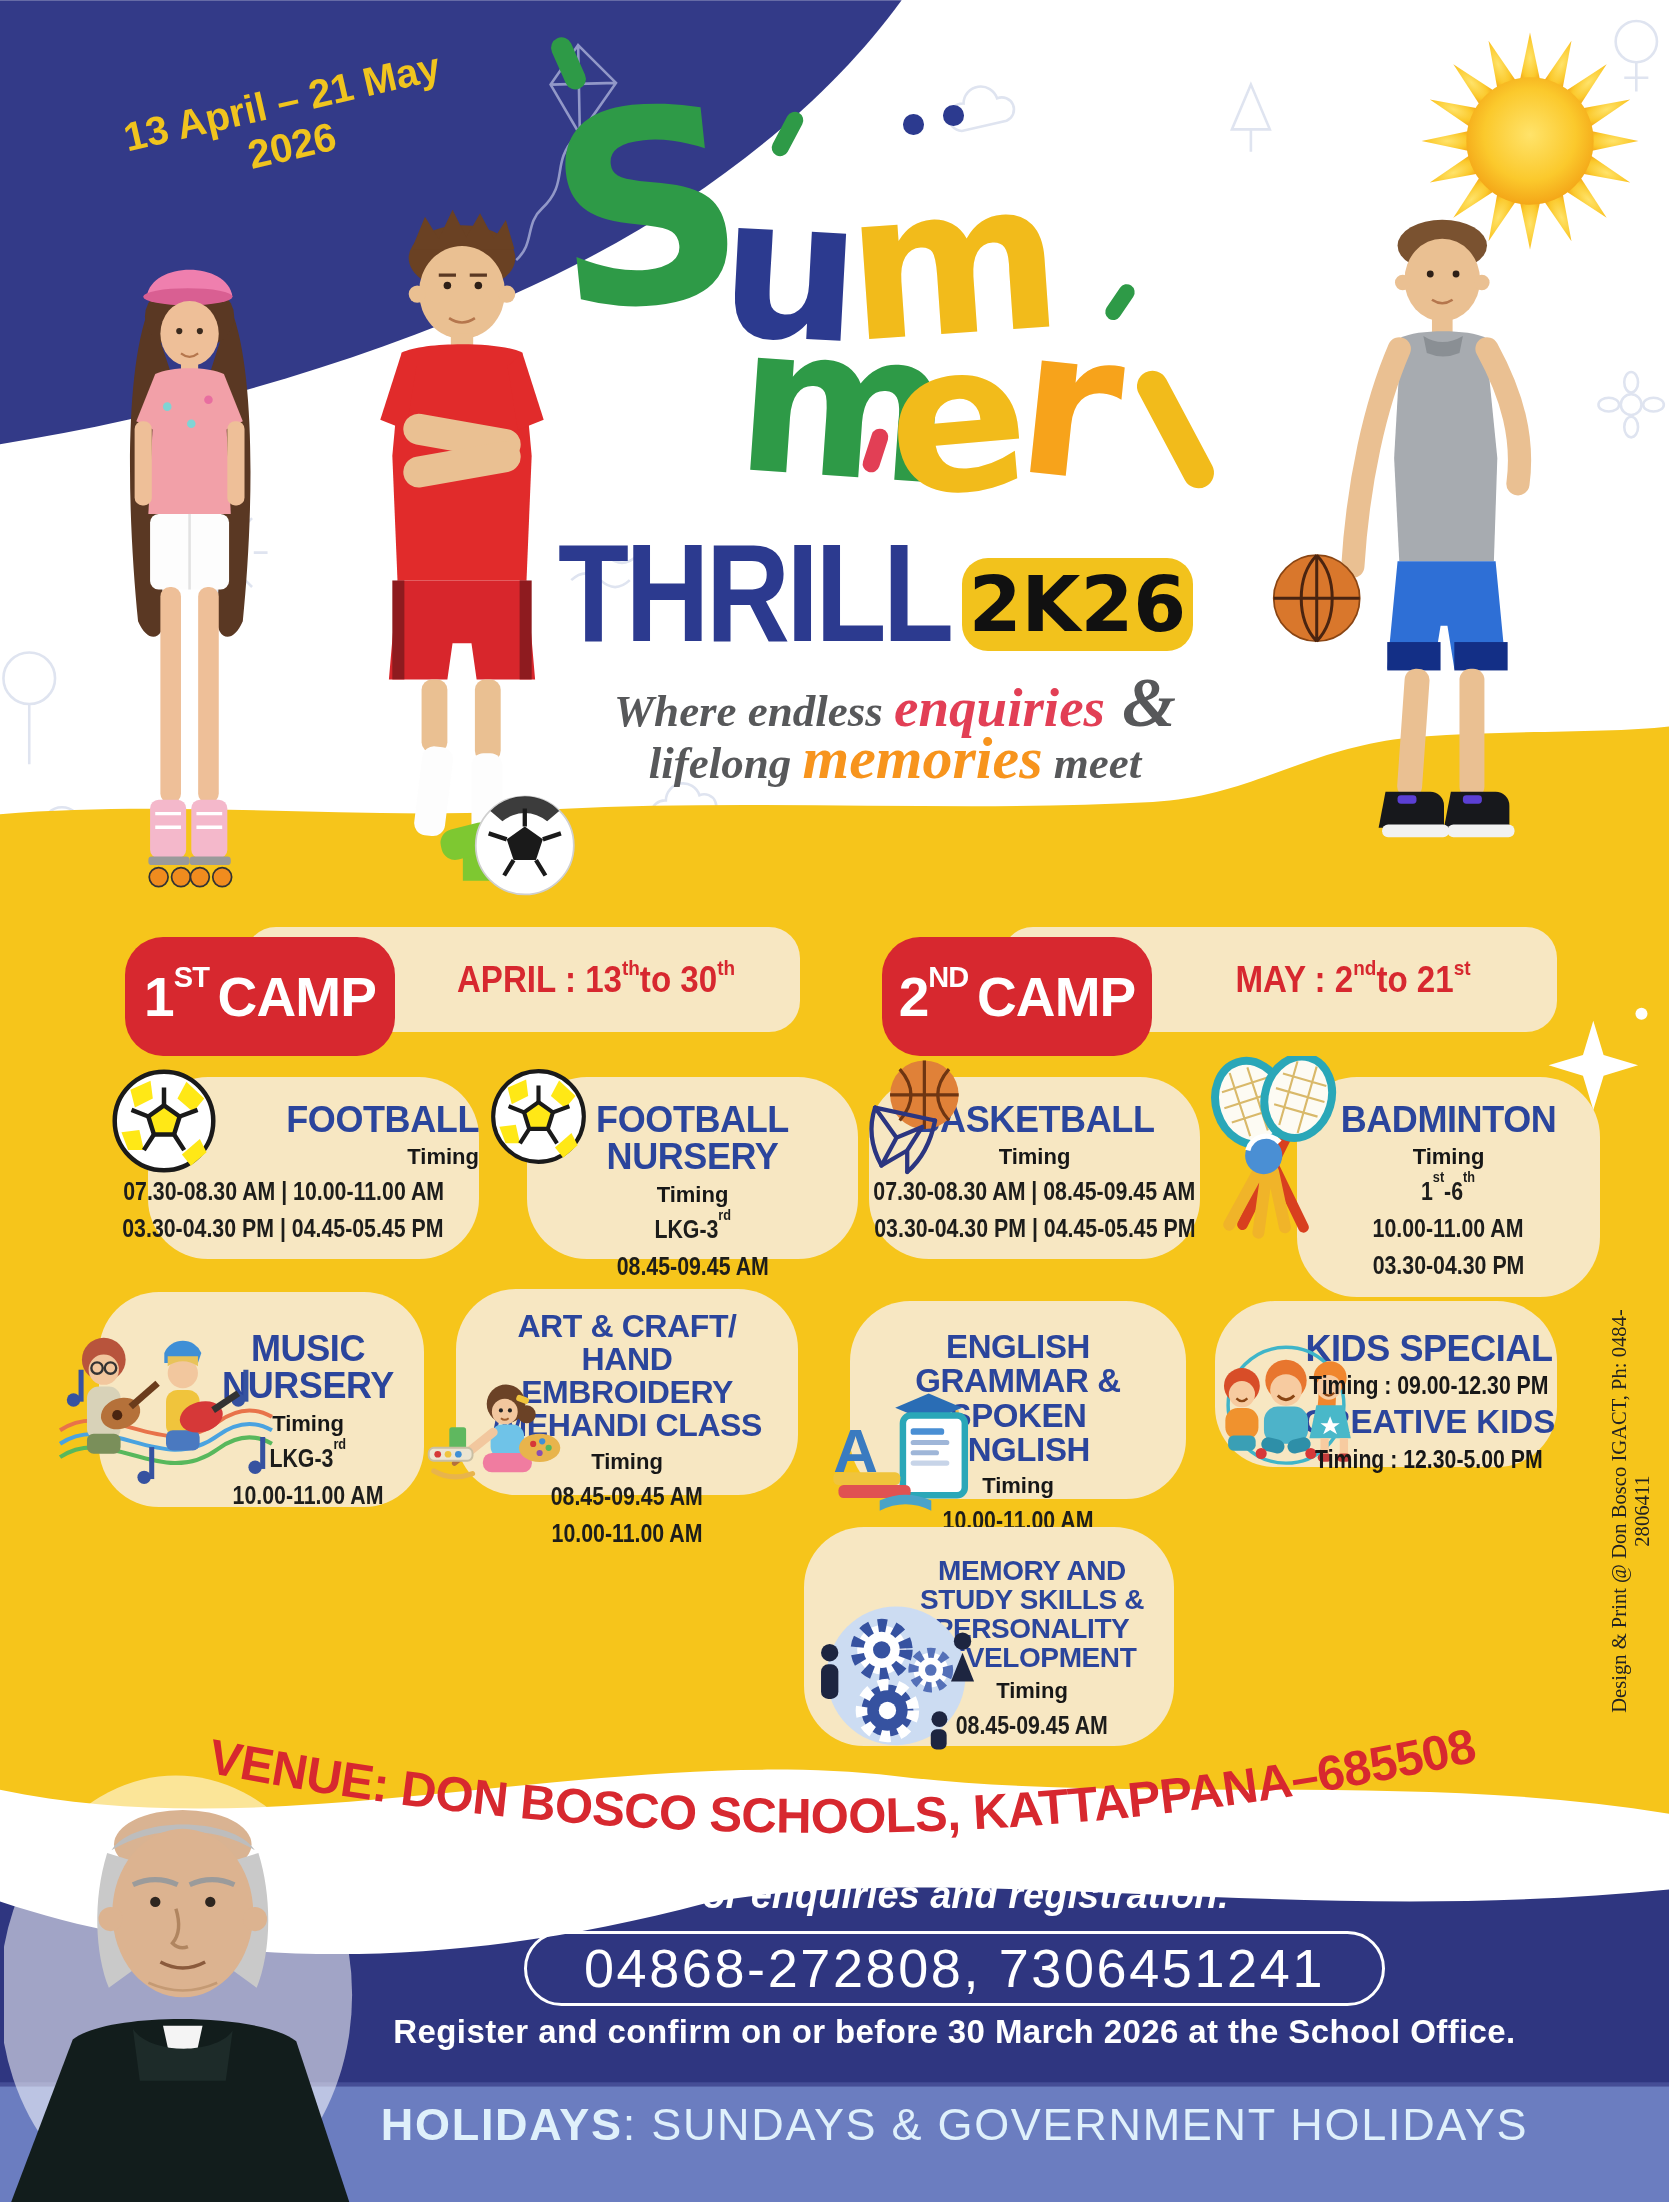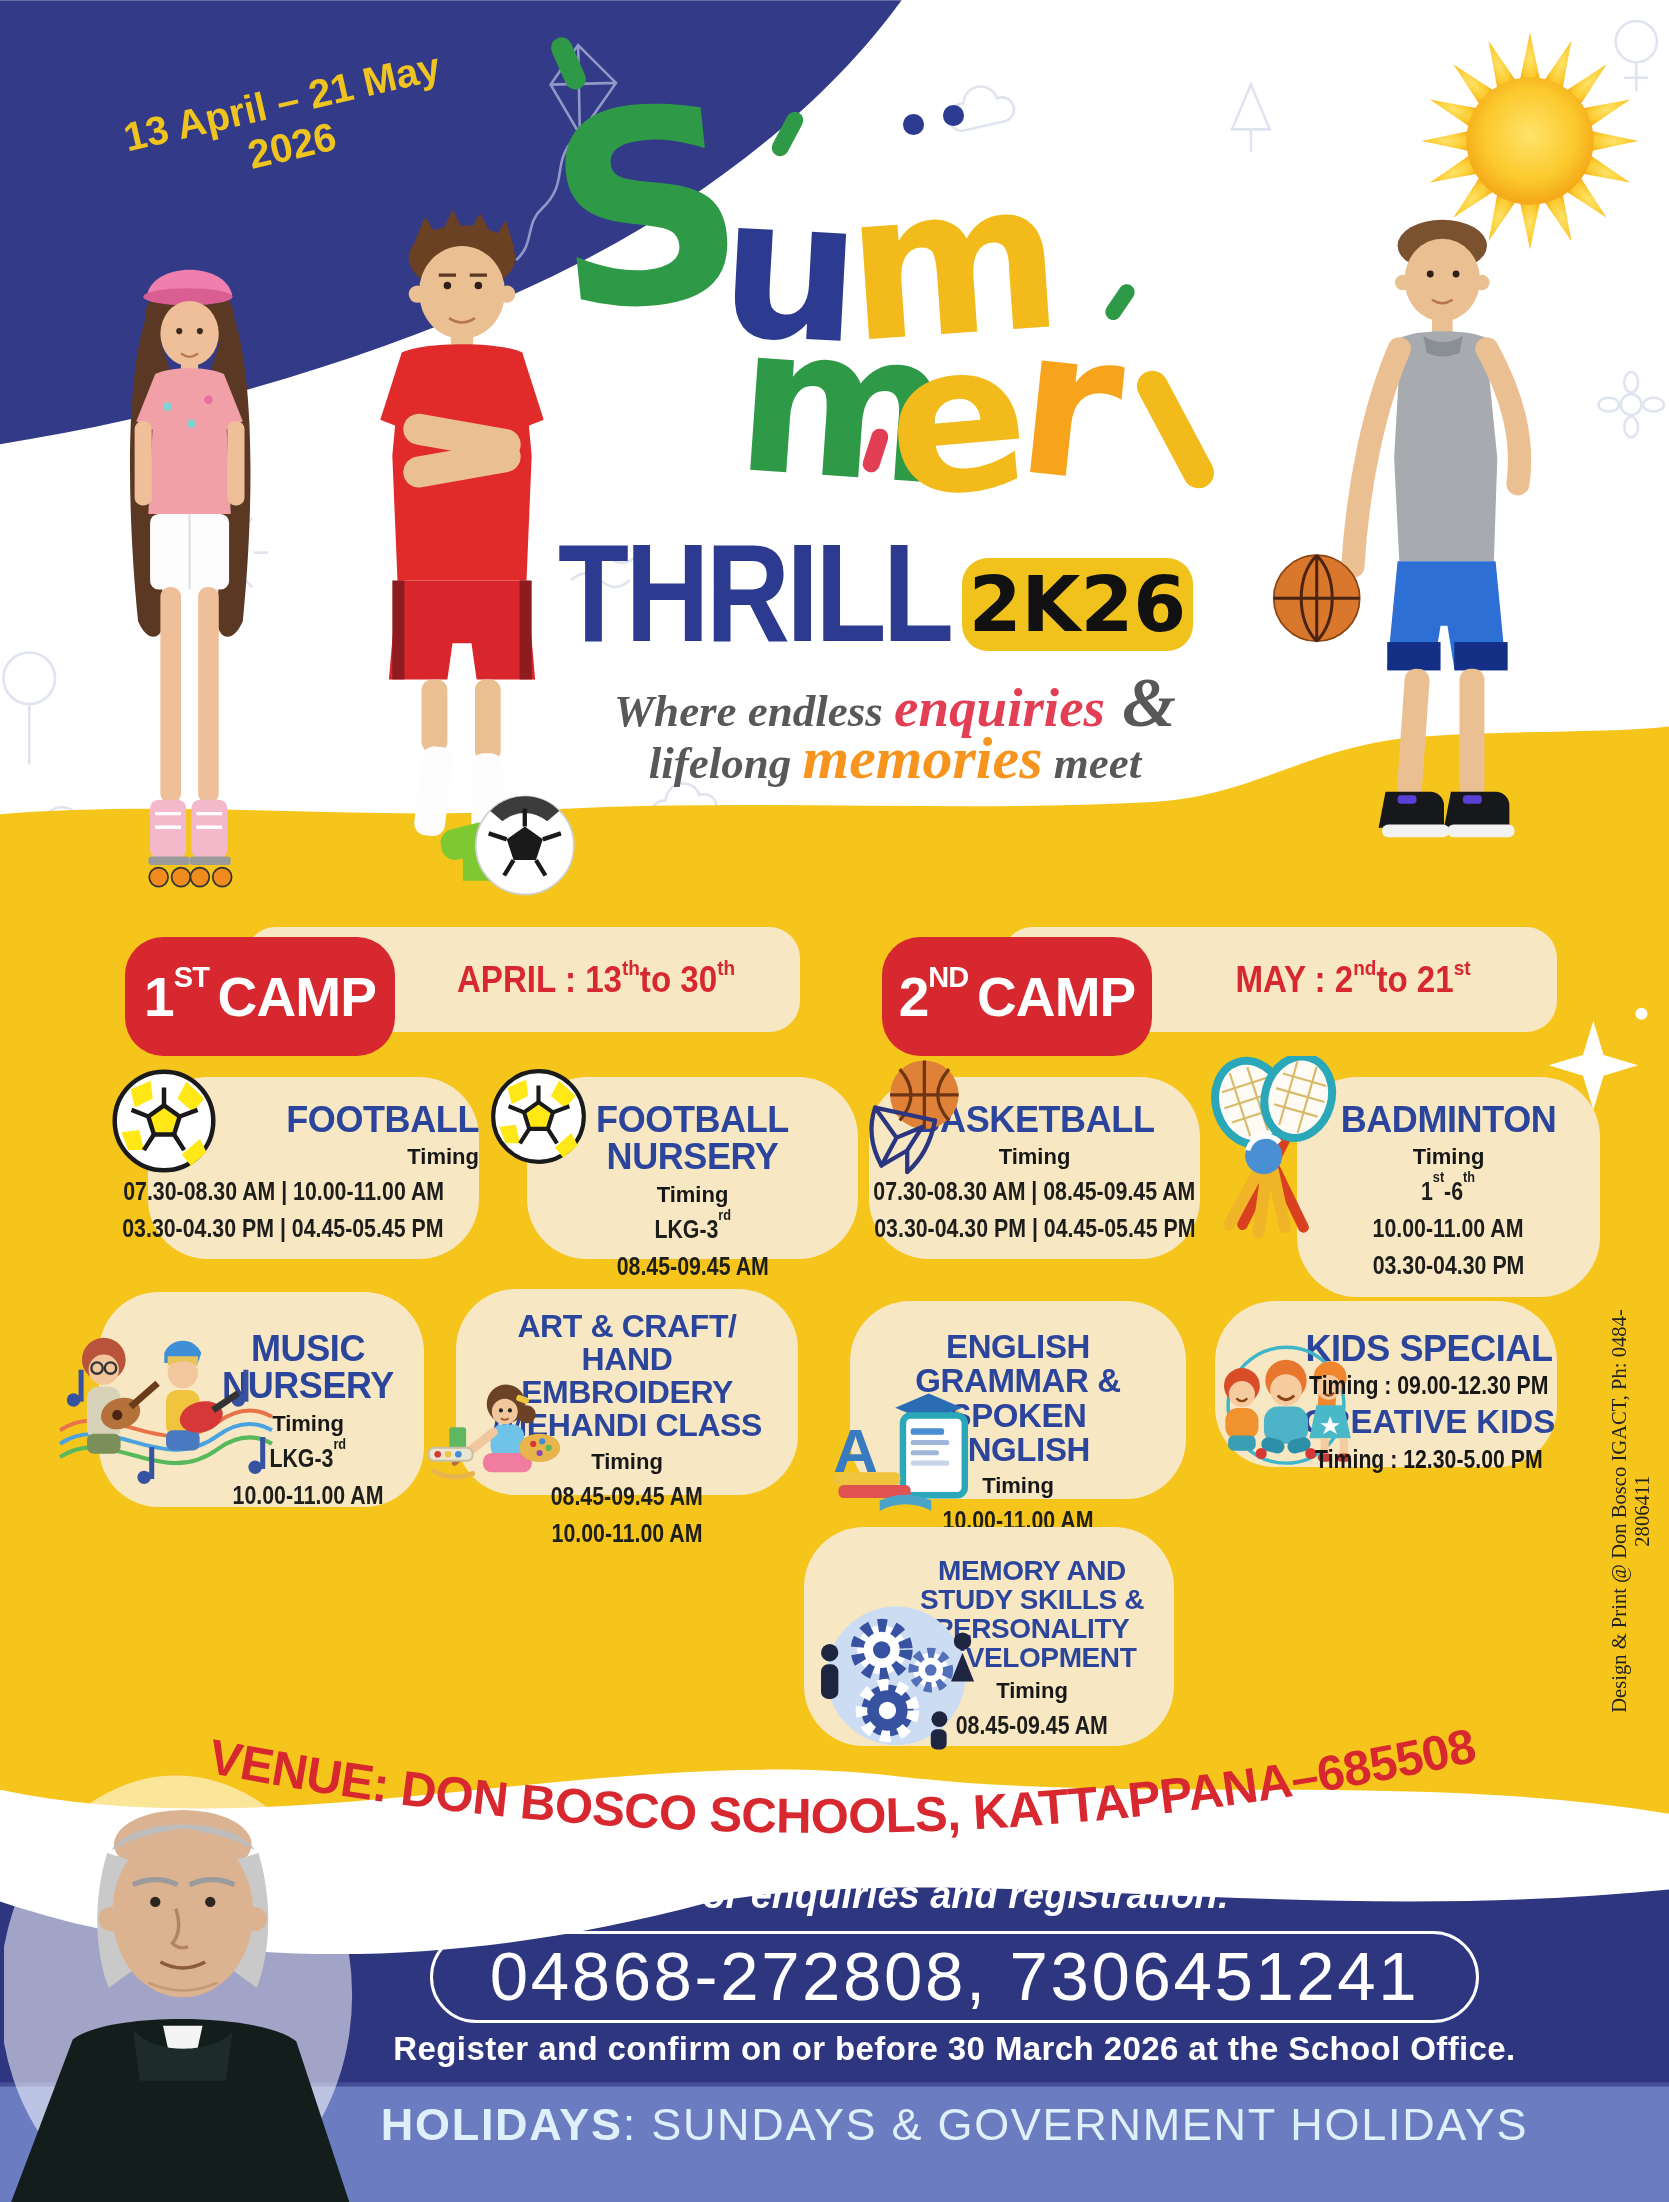--- a/index.html
+++ b/index.html
@@ -83,21 +83,21 @@
   .card-kids-special .iconwrap{left:-13px;top:38px;width:168px;height:138px;}
   .card-memory .iconwrap{left:6.9px;top:65px;width:176px;height:159px;}
 
   
   .credit{position:absolute;left:1407px;top:1488px;width:447px;text-align:center;
     transform:rotate(-90deg);font-family:"Liberation Serif",serif;font-size:20.6px;color:#222;}
   .venue-svg{position:absolute;left:0;top:1712px;width:1669px;height:241px;}
   .contact{position:absolute;left:361px;top:1874px;width:1187px;text-align:center;color:#fff;z-index:10;}
   .c-head{font-style:italic;font-weight:700;font-size:38px;margin-bottom:13.8px;}
   .c-pill{display:inline-block;border:3.4px solid #fff;border-radius:60px;padding:3.4px 57px;
-    font-size:69px;font-weight:400;letter-spacing:2.6px;white-space:nowrap;}
+    font-size:54px;font-weight:400;letter-spacing:2.6px;white-space:nowrap;}
   .c-note{margin-top:7px;font-weight:700;font-size:33px;letter-spacing:0.4px;white-space:nowrap;}
   .footer-text{position:absolute;left:361px;top:2099px;width:1187px;text-align:center;z-index:10;
     color:#dff0fb;font-size:45px;letter-spacing:1.7px;font-weight:400;white-space:nowrap;}
   .footer-text .f-b{font-weight:700;}
 </style>
 </head>
 <body>
 
 <div class="poster">
 

